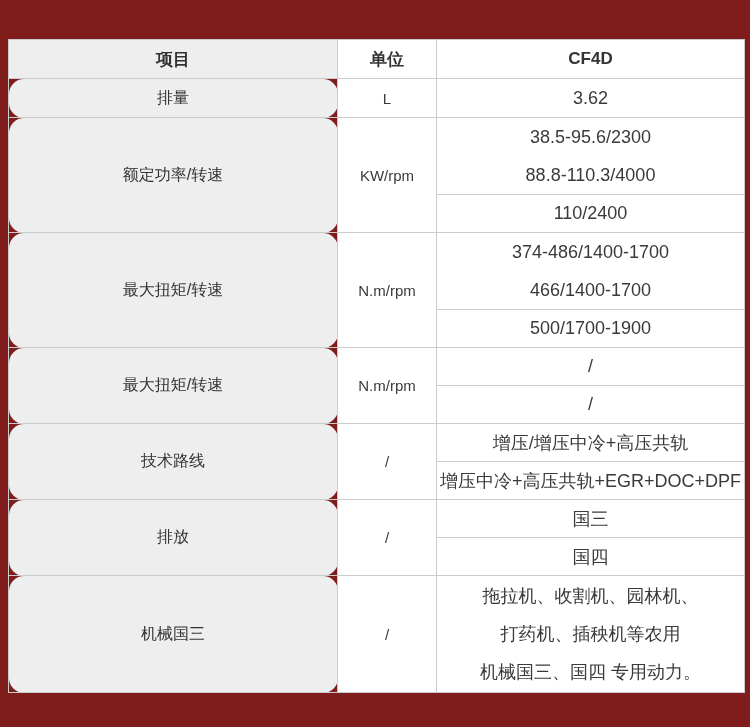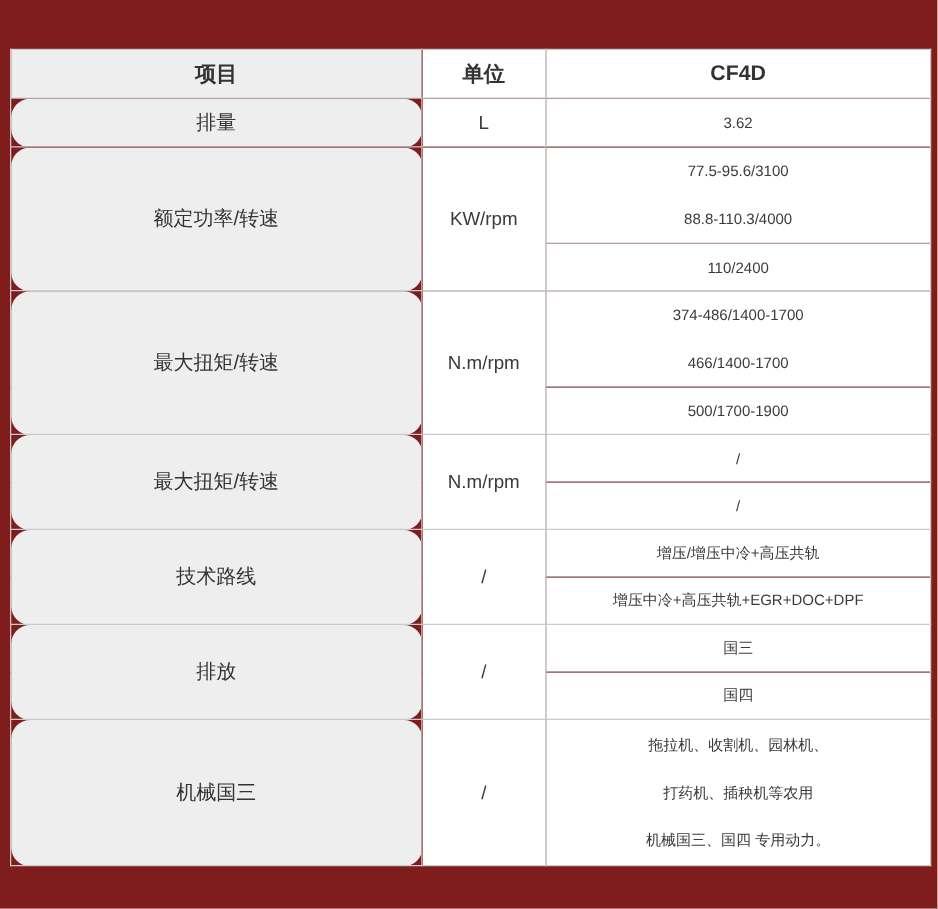--- a/index.html
+++ b/index.html
@@ -51,21 +51,21 @@
     font-size: 16px;
     font-weight: 400;
     color: #333333;
     border-radius: 15px;
   }
   td.unit-cell {
     font-size: 15px;
     color: #3a3a3a;
   }
   td.value-cell {
-    font-size: 12px;
+    font-size: 18px;
     color: #3a3a3a;
   }
   .r-header { height: 39px; }
   .r-39  { height: 39px; }
   .r-38  { height: 38px; }
   .r-76  { height: 76px; }
   .r-117 { height: 117px; }
   .line {
     height: 38px;
     line-height: 38px;
@@ -94,21 +94,21 @@
       <tr class="r-39">
         <td class="item-cell cell-gray">排量</td>
         <td class="unit-cell">L</td>
         <td class="value-cell">3.62</td>
       </tr>
 
       <tr class="r-76">
         <td class="item-cell cell-gray" rowspan="2">额定功率/转速</td>
         <td class="unit-cell" rowspan="2">KW/rpm</td>
         <td class="value-cell">
-          <div class="line">77.5-95.6/3100</div>
+          <div class="line">38.5-95.6/2300</div>
           <div class="line">88.8-110.3/4000</div>
         </td>
       </tr>
       <tr class="r-38">
         <td class="value-cell">110/2400</td>
       </tr>
 
       <tr class="r-76">
         <td class="item-cell cell-gray" rowspan="2">最大扭矩/转速</td>
         <td class="unit-cell" rowspan="2">N.m/rpm</td>

